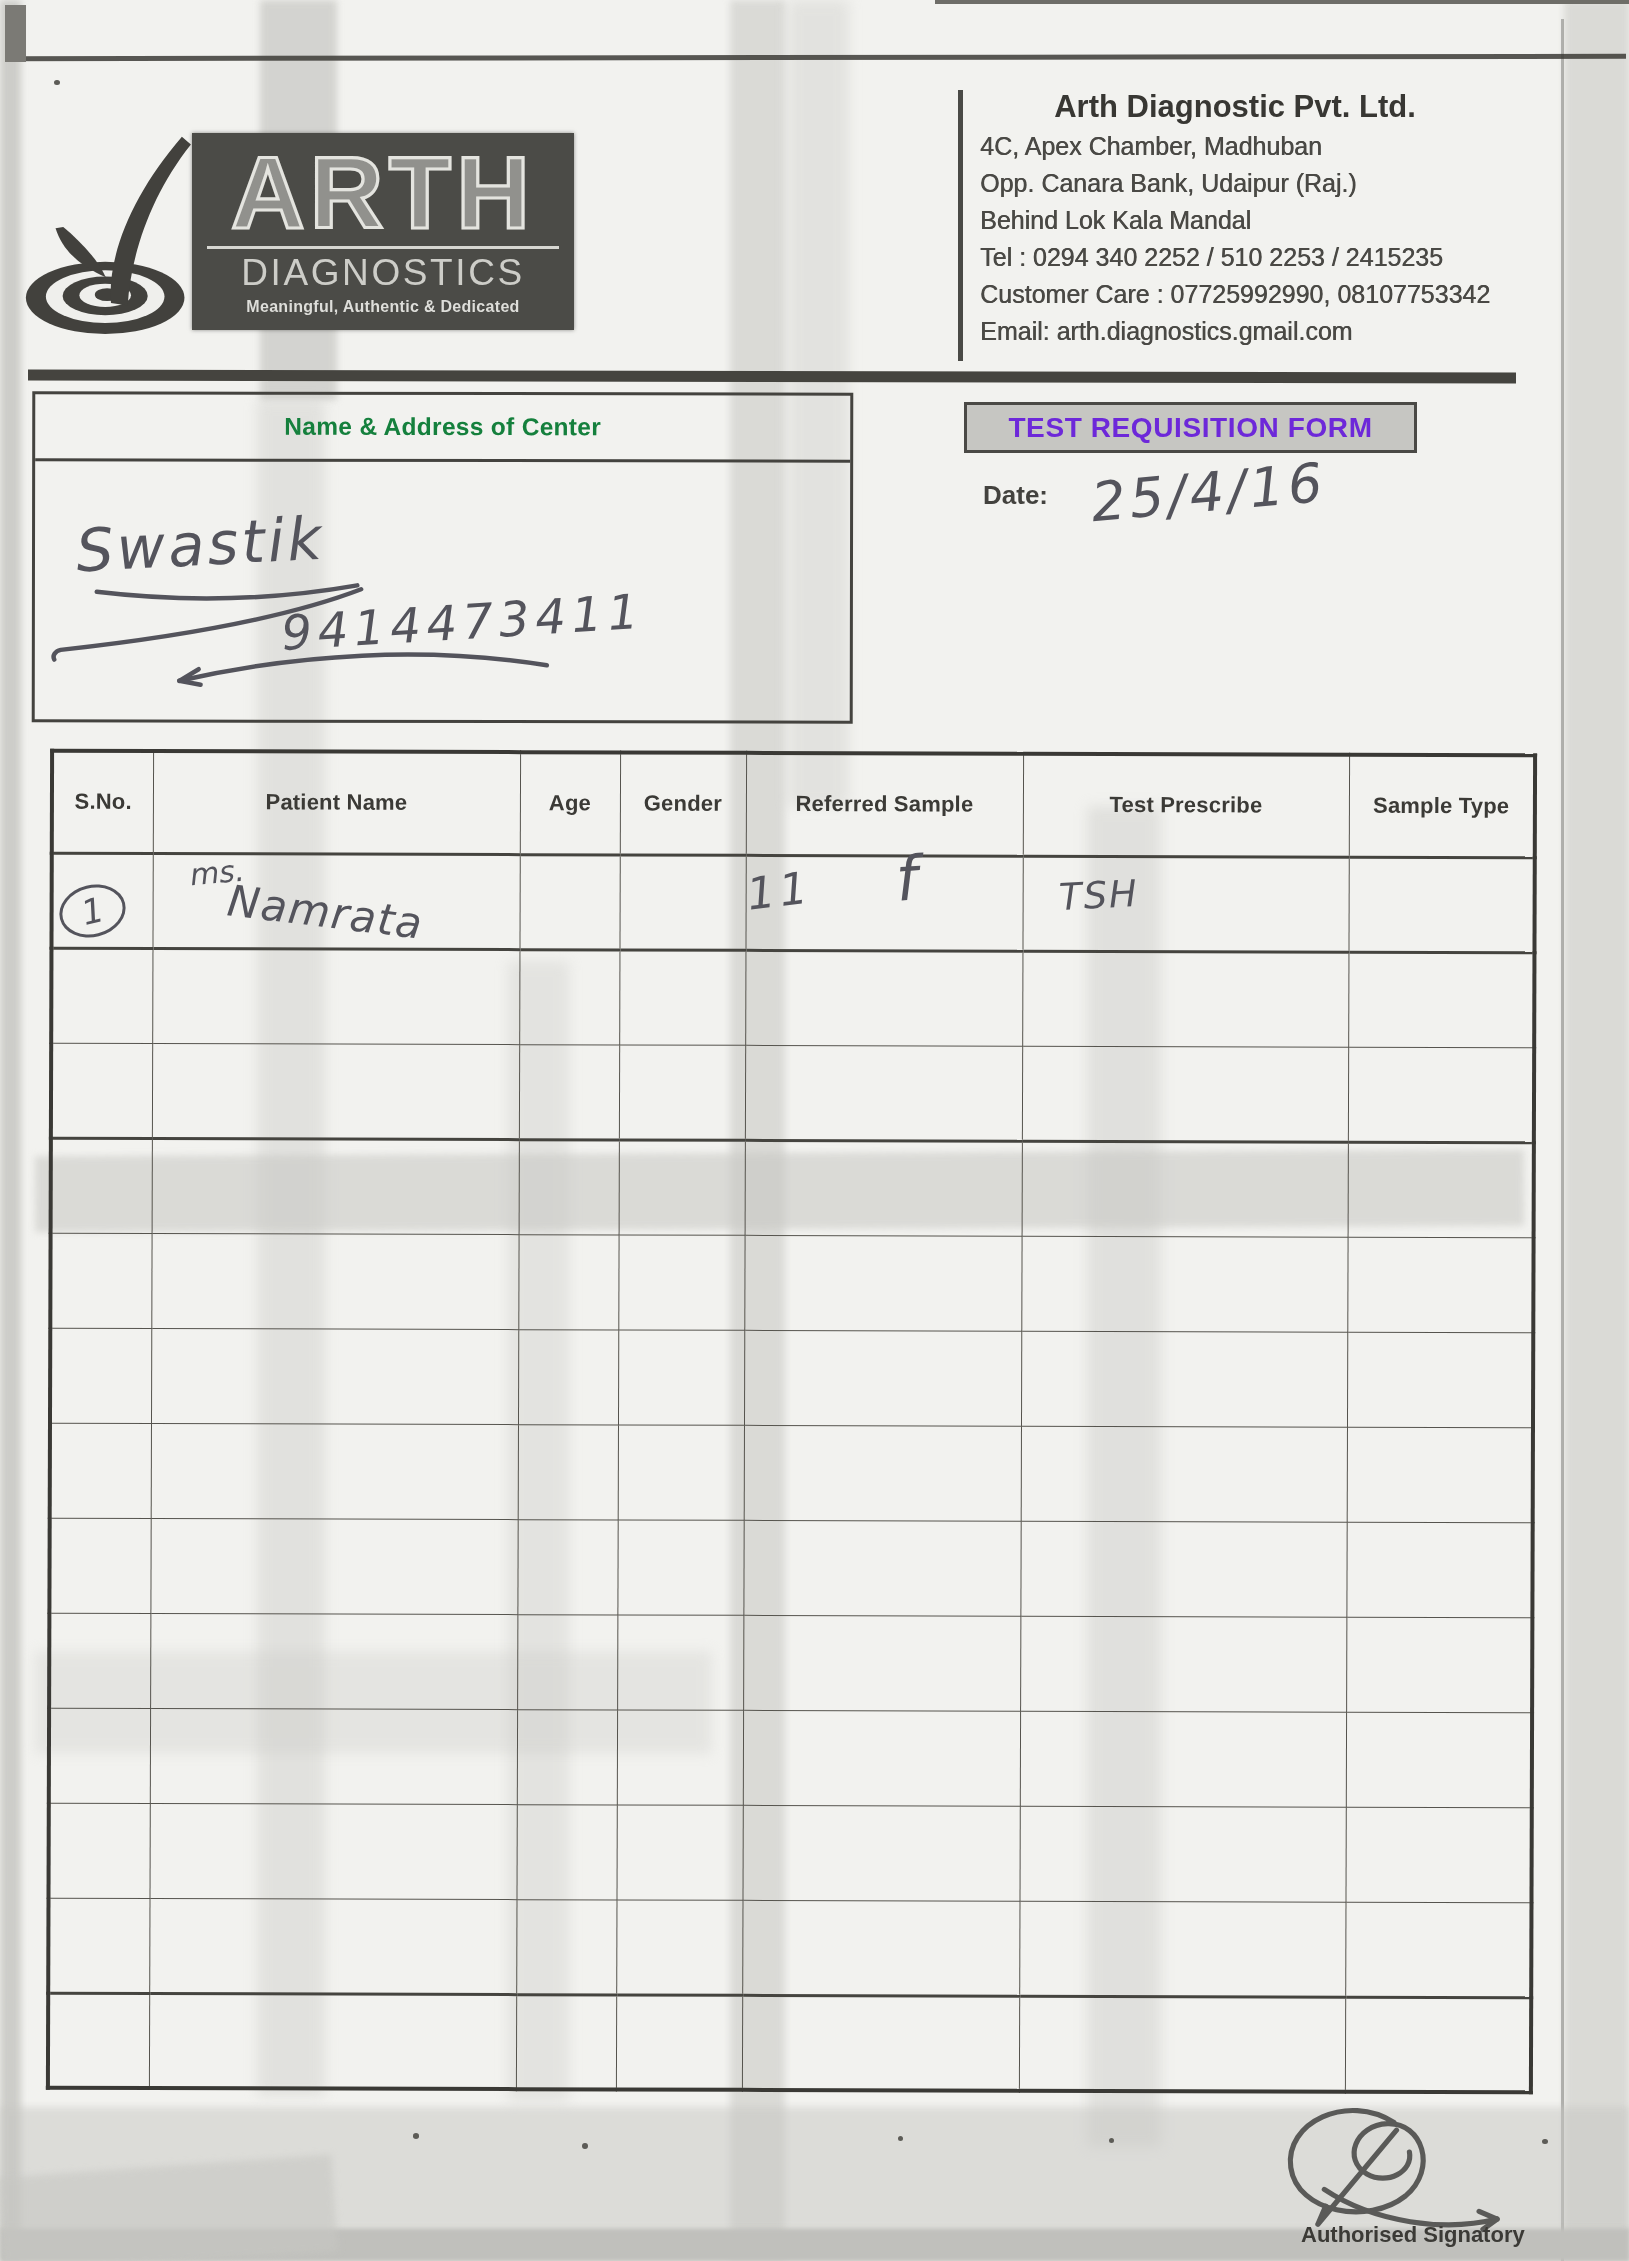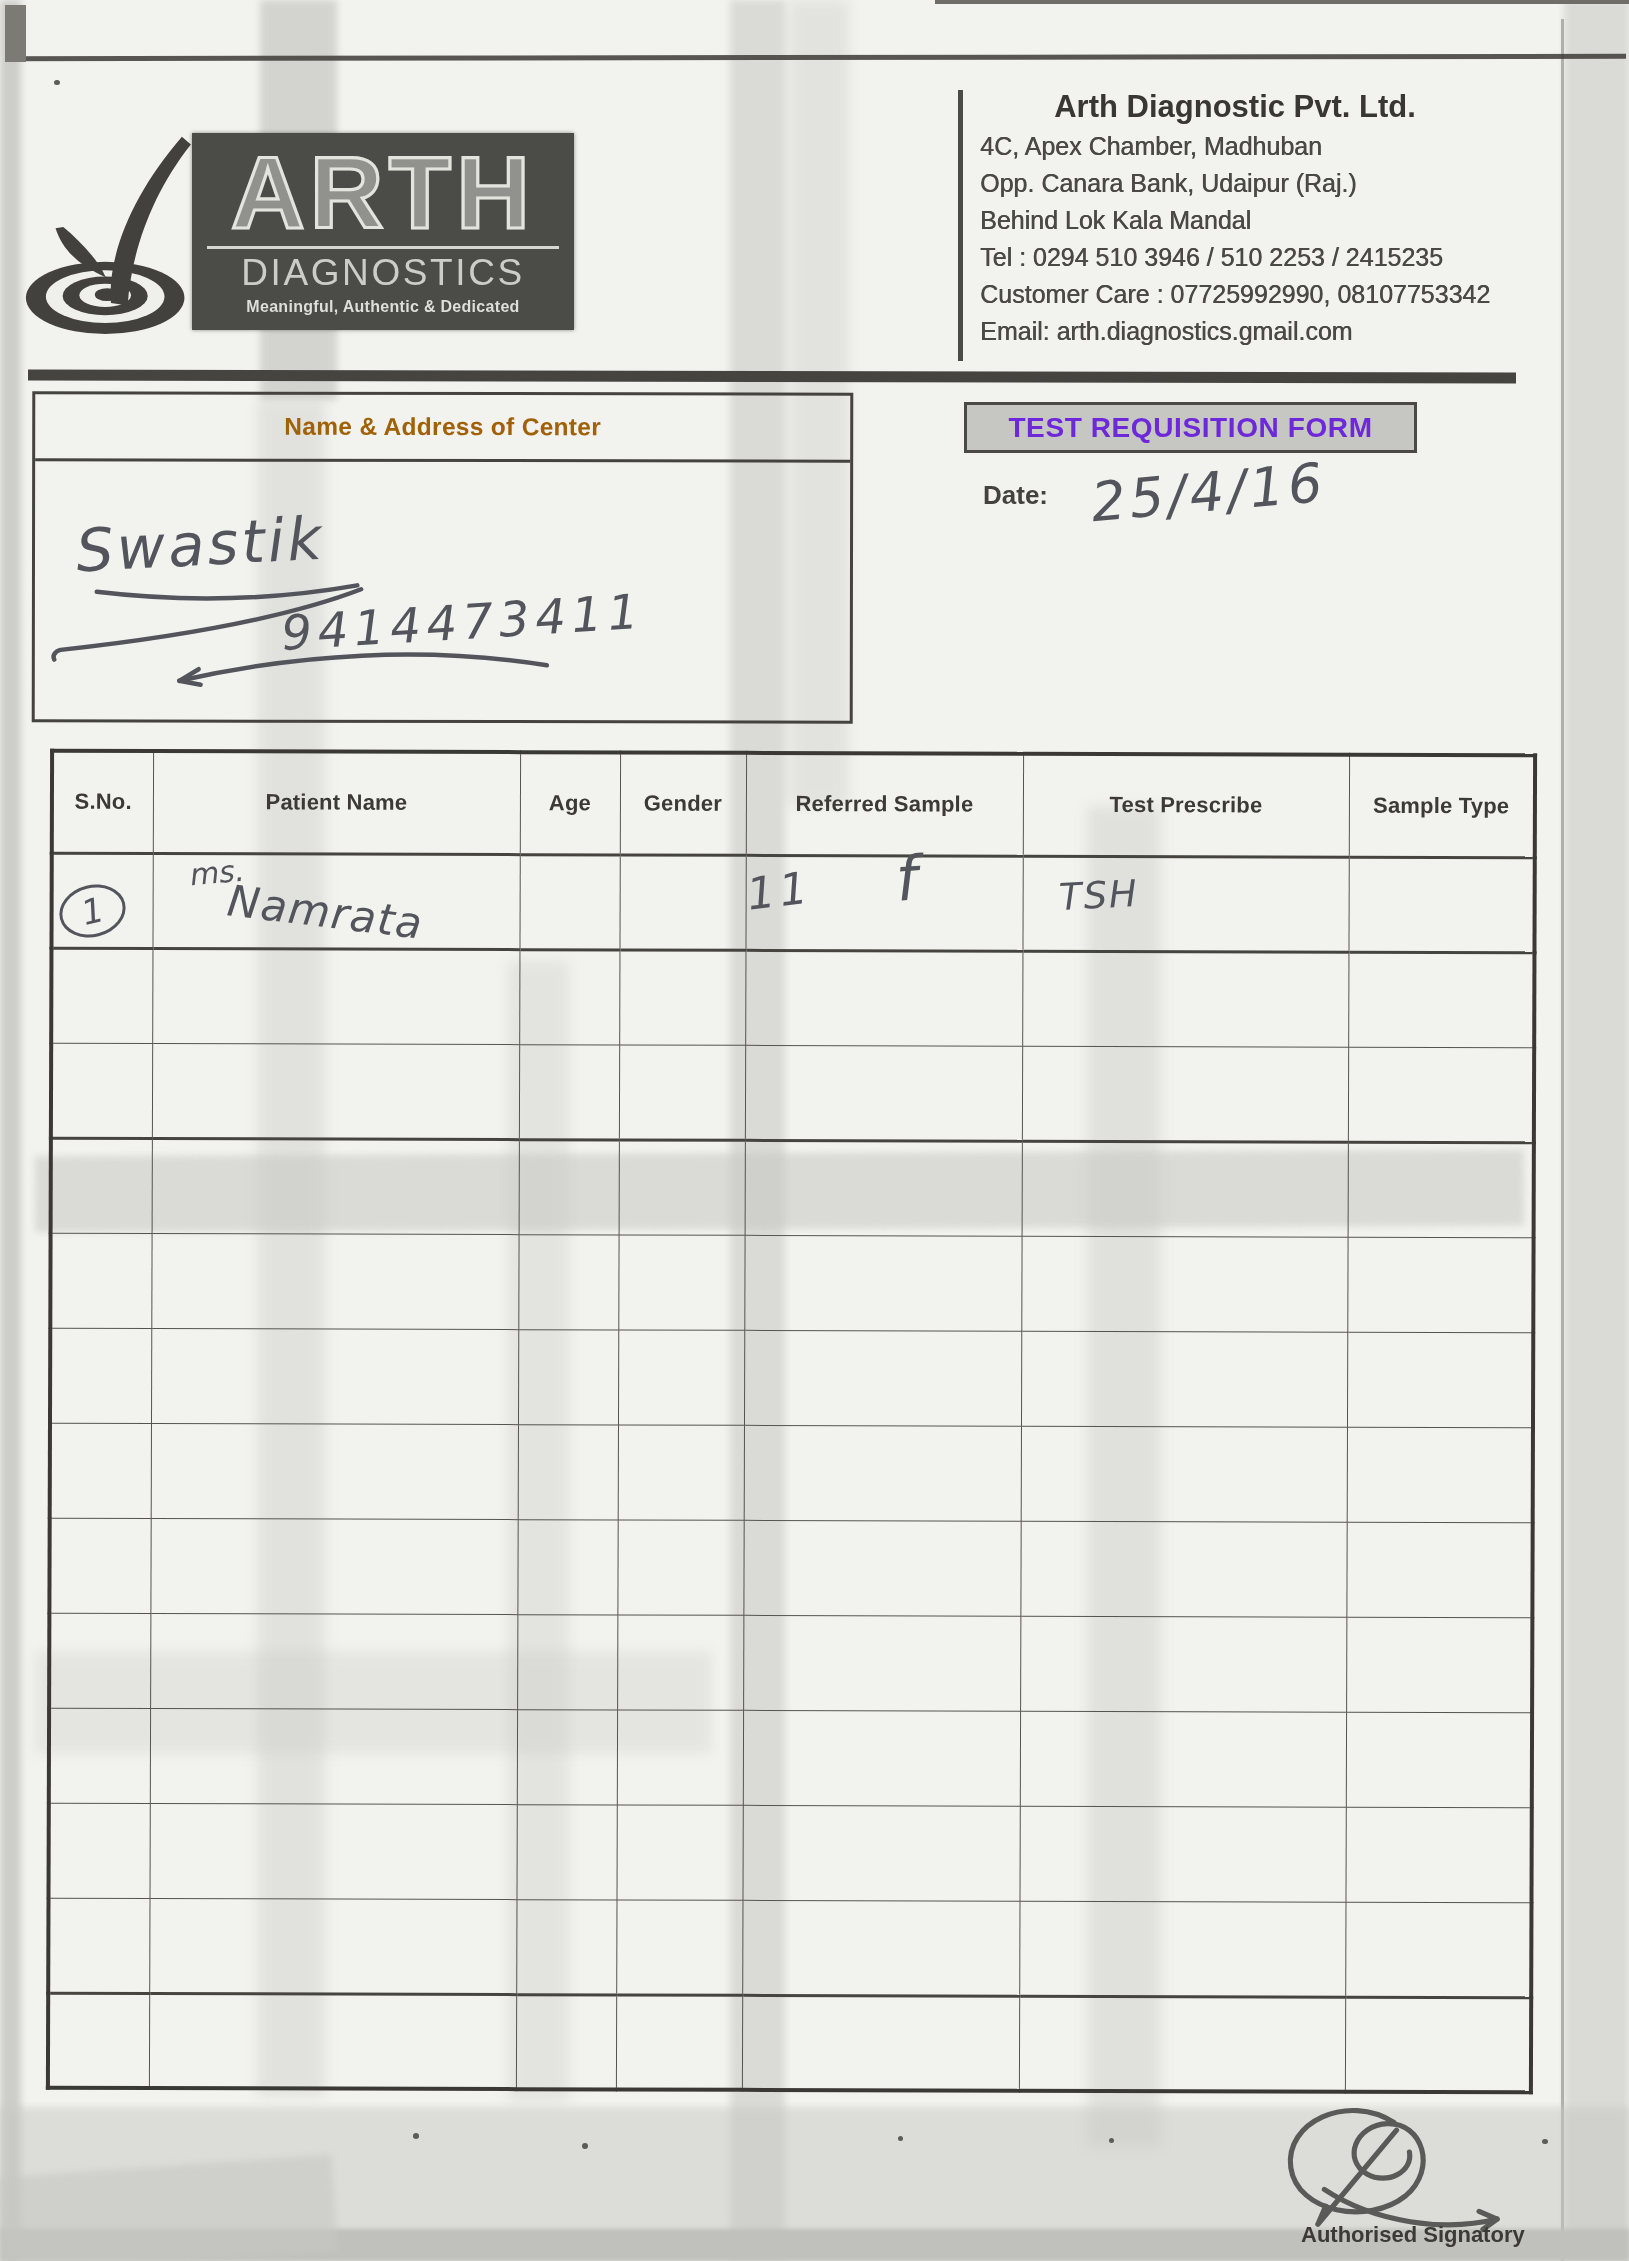--- a/index.html
+++ b/index.html
@@ -63,21 +63,21 @@
 
   
   #center-box {
     position: absolute; left: 32px; top: 392px; width: 821px; height: 331px;
     border: 3.2px solid #44433f; z-index: 2; transform: rotate(0.1deg);
   }
   #center-box-title-row {
     height: 67px; border-bottom: 3.2px solid #44433f;
     display: flex; align-items: center; justify-content: center;
   }
-  #center-box-title { font-size: 24.5px; font-weight: 700; color: #a16207; letter-spacing: 0.3px; }
+  #center-box-title { font-size: 24.5px; font-weight: 700; color: #15803d; letter-spacing: 0.3px; }
 
   
   #trf-box {
     position: absolute; left: 964px; top: 402px; width: 453px; height: 51px;
     background: #c6c6c2; border: 3.9px solid #4a4945; z-index: 2;
     display: flex; align-items: center; justify-content: center;
   }
   #trf-title { font-size: 28px; font-weight: 700; color: #6d28d9; letter-spacing: 0.6px; white-space: nowrap; }
   #date-label {
     position: absolute; left: 983px; top: 480px; font-size: 26px; font-weight: 700;
@@ -191,21 +191,21 @@
     <span id="logo-sub">DIAGNOSTICS</span>
     <span id="logo-tag">Meaningful, Authentic &amp; Dedicated</span>
   </div>
 
   <div id="company-block">
     <div id="company-bar"></div>
     <div id="company-name">Arth Diagnostic Pvt. Ltd.</div>
     <div class="company-line">4C, Apex Chamber, Madhuban</div>
     <div class="company-line">Opp. Canara Bank, Udaipur (Raj.)</div>
     <div class="company-line">Behind Lok Kala Mandal</div>
-    <div class="company-line">Tel : 0294 510 3946 / 510 2253 / 2415235</div>
+    <div class="company-line">Tel : 0294 340 2252 / 510 2253 / 2415235</div>
     <div class="company-line">Customer Care : 07725992990, 08107753342</div>
     <div class="company-line">Email: arth.diagnostics.gmail.com</div>
   </div>
 
   <div id="top-rule"></div>
 
   <div id="center-box">
     <div id="center-box-title-row">
       <span id="center-box-title">Name &amp; Address of Center</span>
     </div>

